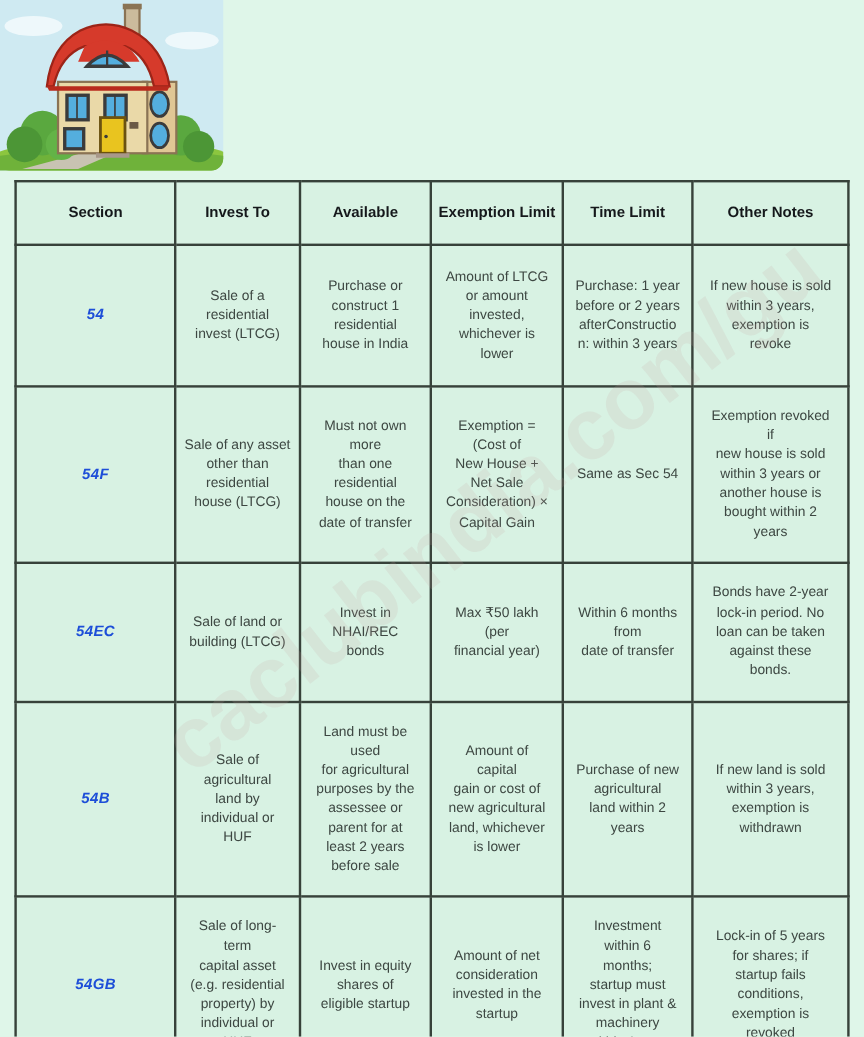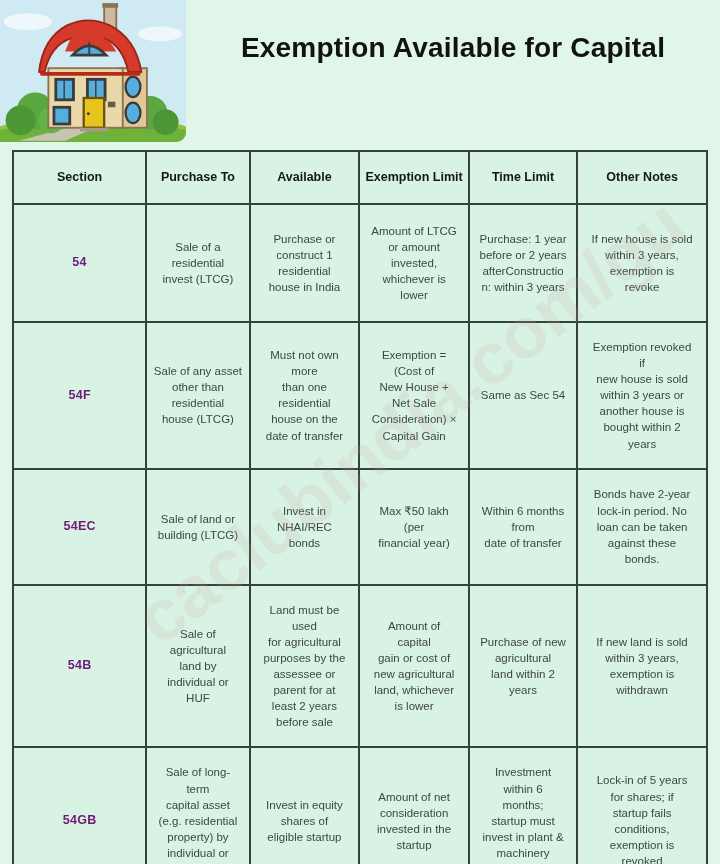--- a/index.html
+++ b/index.html
@@ -61,24 +61,25 @@
     font-size: 11.5px;
     line-height: 1.4;
     overflow: hidden;
   }
   .grid-table th {
     color: #15181b;
     font-weight: bold;
     font-size: 12.5px;
   }
   .grid-table td.section-cell {
-    color: #701a75;
+    color: #1d4ed8;
     font-weight: bold;
     font-size: 12.5px;
     letter-spacing: 0.3px;
+    font-style: italic;
   }
   .rh-head { height: 53px; }
   .rh-0 { height: 118px; }
   .rh-1 { height: 131px; }
   .rh-2 { height: 116px; }
   .rh-3 { height: 141px; }
   .rh-4 { height: 130px; }
 
   col.c0 { width: 19.2%; }
   col.c1 { width: 14.9%; }
@@ -149,38 +150,37 @@
       <rect x="58" y="114" width="17" height="18" fill="#54aede" stroke="#3b3b3b" stroke-width="3"></rect>
 
       <rect x="90" y="104" width="22" height="32" fill="#e9c41f" stroke="#6b5210" stroke-width="2.5"></rect>
       <circle cx="95" cy="121" r="1.6" fill="#3b3b3b"></circle>
       <rect x="86" y="136" width="30" height="4" fill="#a8988a"></rect>
       <rect x="116" y="108" width="8" height="6" fill="#6b5a46"></rect>
     </svg>
   </div>
 
   <div class="title-wrap">
-    <div class="title-line">Exemption Available for Capital</div>
   </div>
 
   <div class="watermark">caclubindia.com/gu</div>
 
   <table class="grid-table">
     <colgroup>
       <col class="c0">
         <col class="c1">
         <col class="c2">
         <col class="c3">
         <col class="c4">
         <col class="c5">
     </colgroup>
     <thead>
       <tr class="rh-head">
         <th>Section</th>
-        <th>Purchase To</th>
+        <th>Invest To</th>
         <th>Available</th>
         <th>Exemption Limit</th>
         <th>Time Limit</th>
         <th>Other Notes</th>
       </tr>
     </thead>
     <tbody>
       <tr class="rh-0">
         <td class="section-cell">54</td>
         <td>Sale of a

